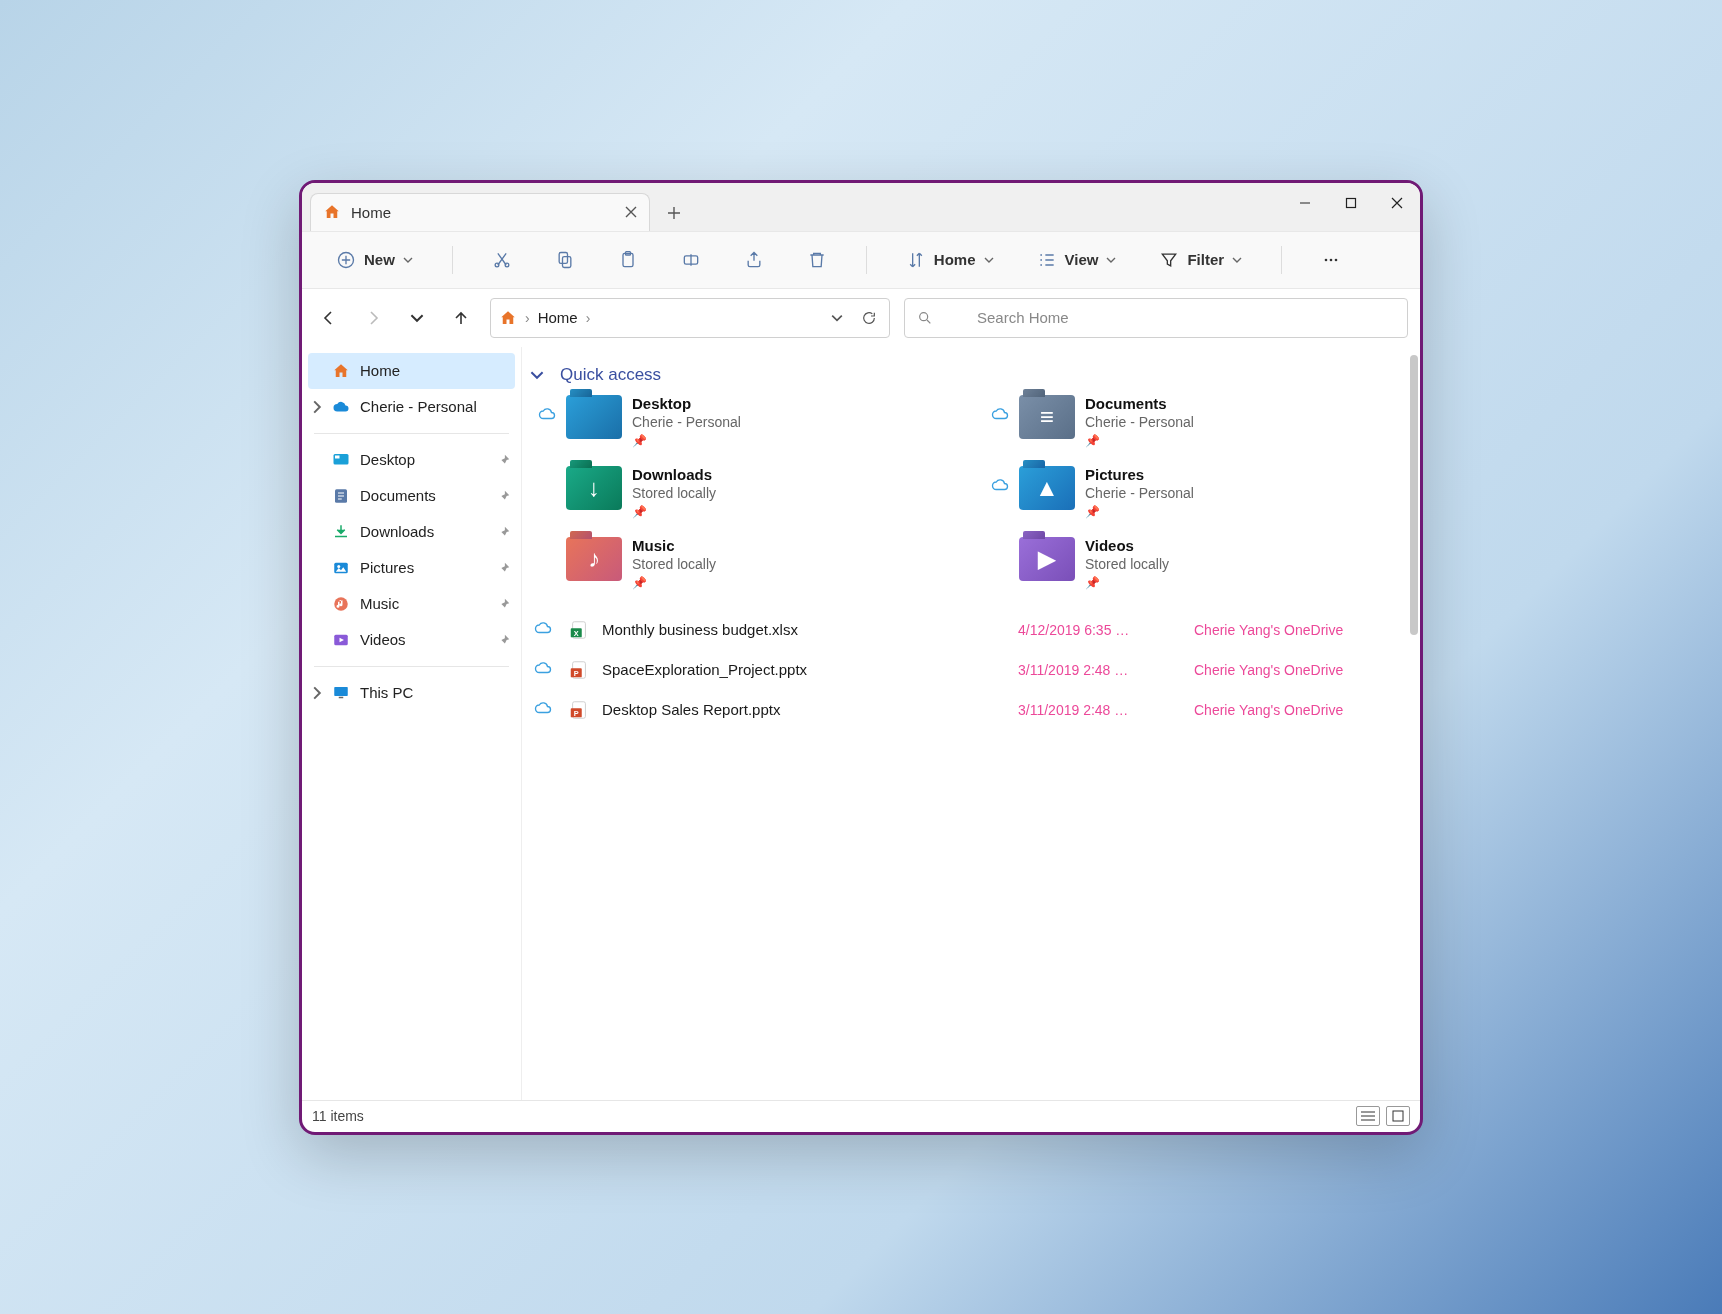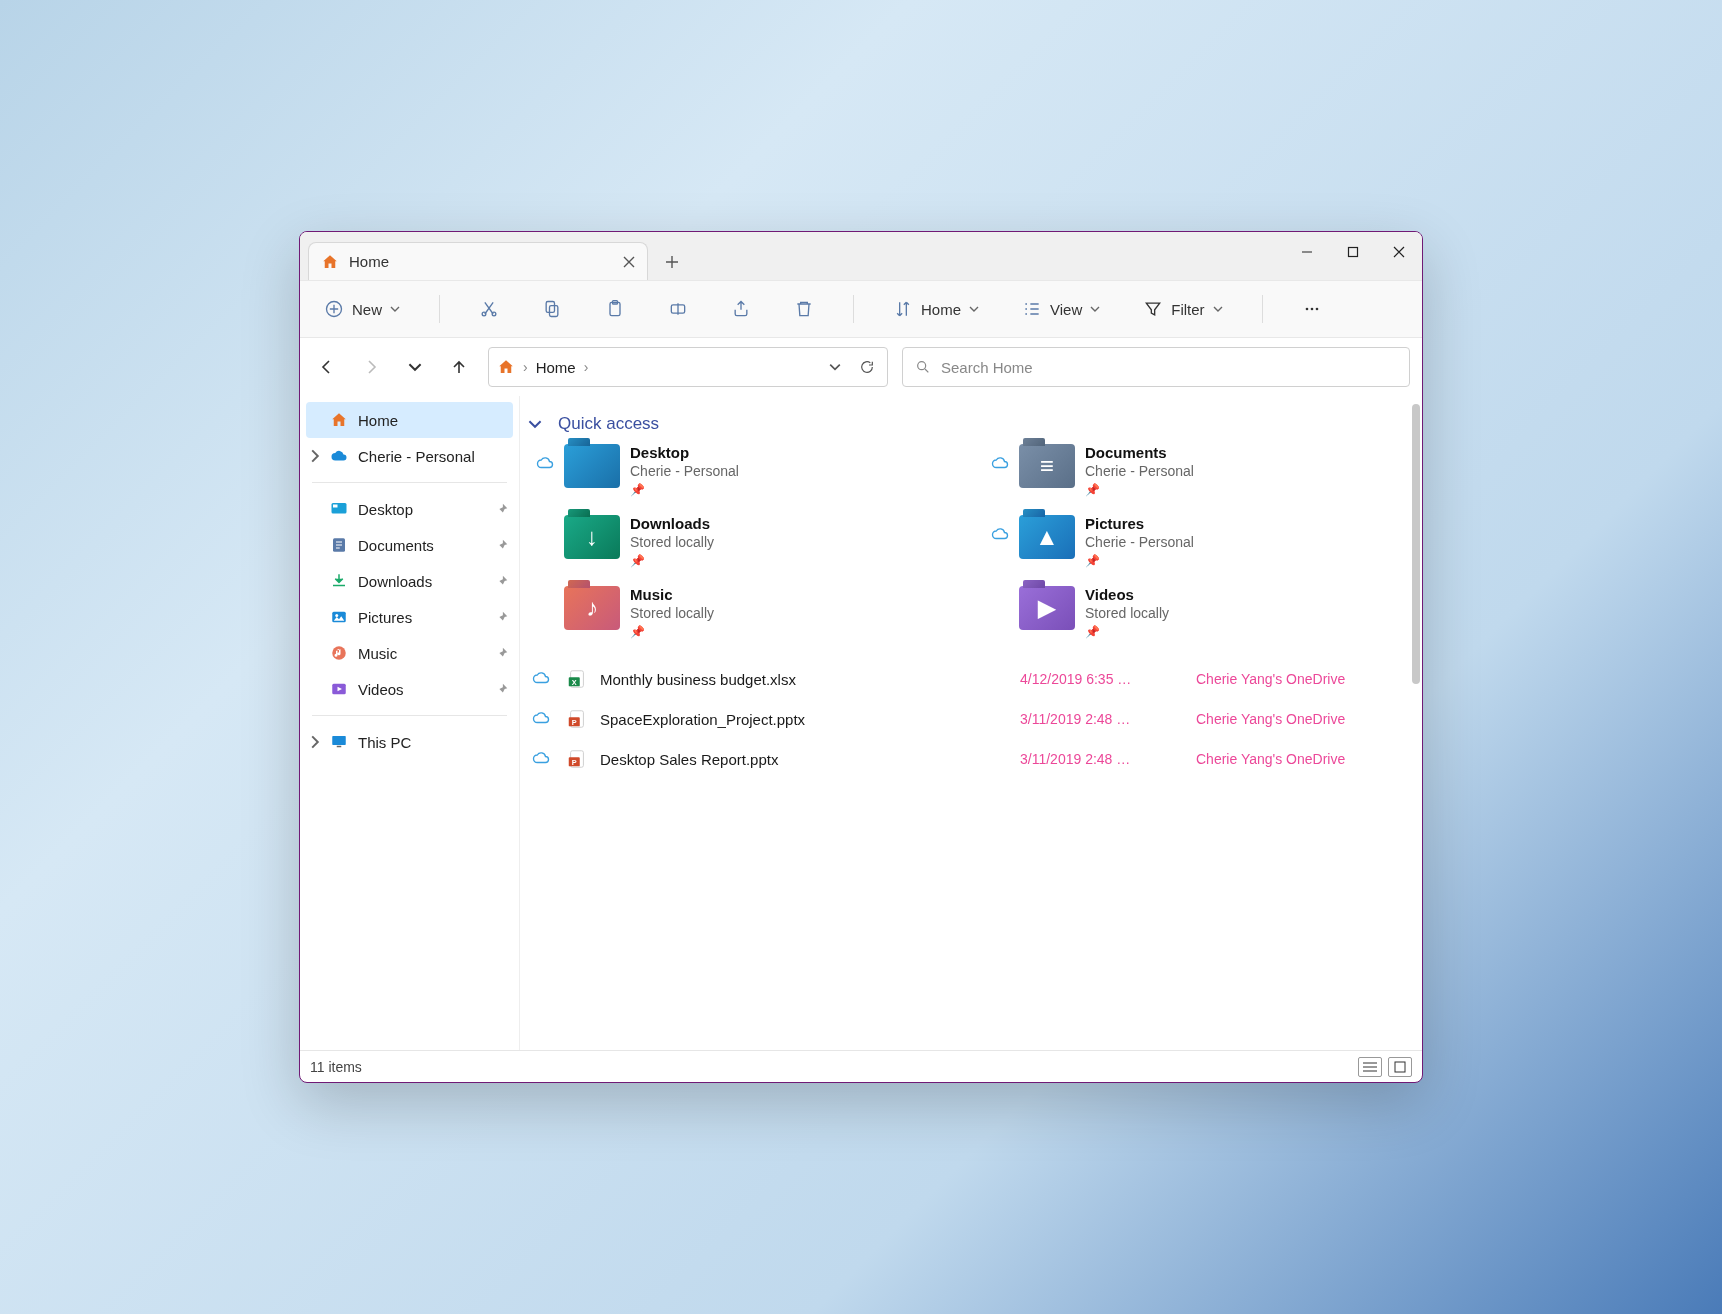--- a/index.html
+++ b/index.html
@@ -9,24 +9,24 @@
     font-size: 14px;
     color: #1a1a1a;
     background: linear-gradient(135deg, #b8d4e8 0%, #d6e8f5 30%, #c0d9ed 70%, #4a7bb8 100%);
     display: flex;
     align-items: center;
     justify-content: center;
     overflow: hidden;
   }
   .window {
     width: 1124px;
-    height: 852px;
+    height: 955px;
     background: #fff;
-    border-radius: 8px;
-    border: 1px solid #701a75;
+    border-radius: 16px;
+    border: 3px solid #701a75;
     display: flex;
     flex-direction: column;
     box-shadow: 0 20px 60px rgba(0,0,0,0.2);
     overflow: hidden;
   }
   
   .titlebar {
     height: 48px;
     background: #f0f0f0;
     display: flex;
@@ -54,22 +54,23 @@
     width: 40px; height: 36px; display: flex; align-items: center; justify-content: center;
     color: #555; cursor: pointer; margin-left: 4px;
   }
   .window-controls {
     position: absolute; right: 0; top: 0; display: flex; height: 40px;
   }
   .wc-btn { width: 46px; display: flex; align-items: center; justify-content: center; cursor: pointer; }
   
   .toolbar {
     height: 58px; background: #f9f9f9; border-top: 1px solid #e8e8e8;
-    display: flex; align-items: center; padding: 0 14px; gap: 23px;
+    display: flex; align-items: center; padding: 0 24px; gap: 23px;
     border-bottom: 1px solid #e8e8e8;
+    font-weight: bold;
   }
   .tbtn {
     height: 36px; display: flex; align-items: center; gap: 8px;
     padding: 0 10px; border-radius: 4px; color: #5a7aa8; cursor: pointer;
     font-size: 15px;
   }
   .tbtn .chev { width: 10px; height: 10px; color: #666; }
   .tbtn.icon-only { padding: 0; width: 40px; justify-content: center; }
   .tbtn svg.ti { width: 20px; height: 20px; }
   .tbtn .lbl { color: #333; }
@@ -84,21 +85,21 @@
     flex: 0 0 400px; height: 40px; border: 1px solid #d0d0d0; border-radius: 4px;
     display: flex; align-items: center; padding: 0 8px; gap: 8px; background: #fff;
   }
   .addrbar .crumb { display:flex; align-items:center; gap:8px; font-size:15px; color:#222; }
   .addrbar .spacer { flex:1; }
   .addrbar .abtn { width:24px; height:24px; display:flex; align-items:center; justify-content:center; color:#555; cursor:pointer; }
   .searchbar {
     flex: 1; height: 40px; border: 1px solid #d0d0d0; border-radius: 4px;
     display:flex; align-items:center; padding: 0 12px; gap:10px; color:#888;
   }
-  .searchbar input { border:none; outline:none; flex:1; font-size:15px; color:#333; background:transparent; }
+  .searchbar input { border:none; outline:none; flex:1; font-size:15px; color:#333; background:transparent;margin-left:34px; }
   .searchbar input::placeholder { color:#888; }
   
   .body { flex:1; display:flex; min-height:0; }
   .sidebar {
     width: 220px; border-right: 1px solid #eee; padding: 6px 0; overflow:hidden;
   }
   .sb-item {
     height: 36px; display:flex; align-items:center; gap:10px; padding: 0 10px 0 30px;
     font-size:15px; color:#222; cursor:pointer; position:relative;
   }

